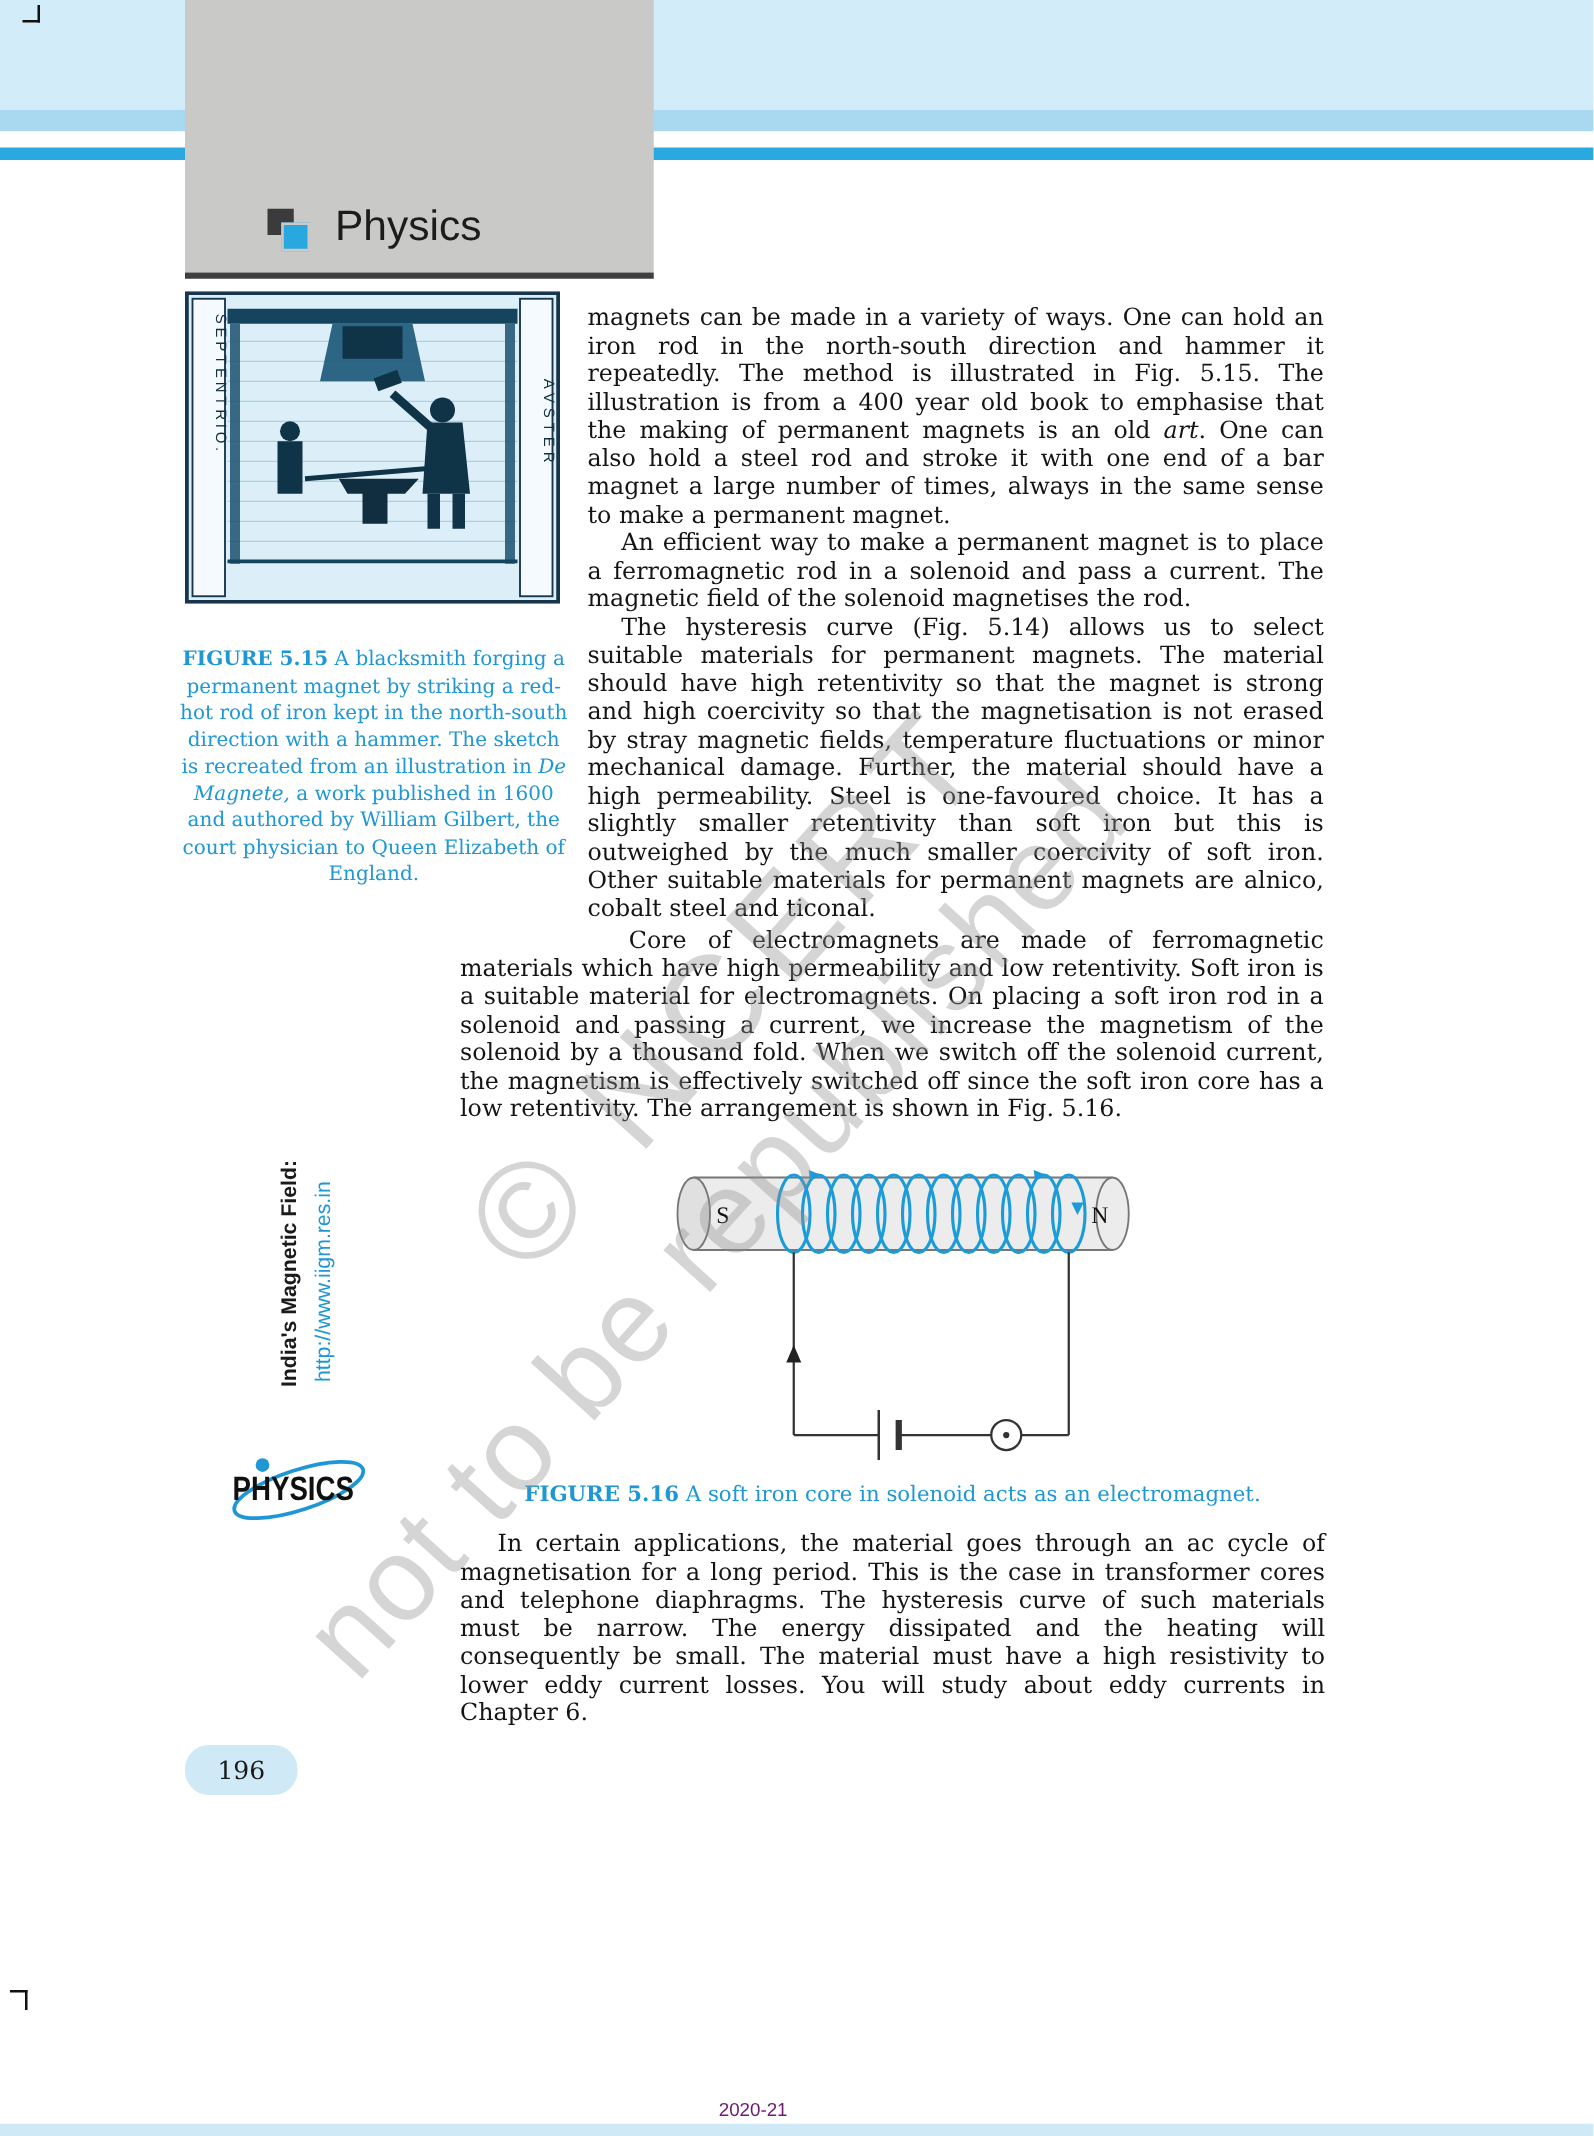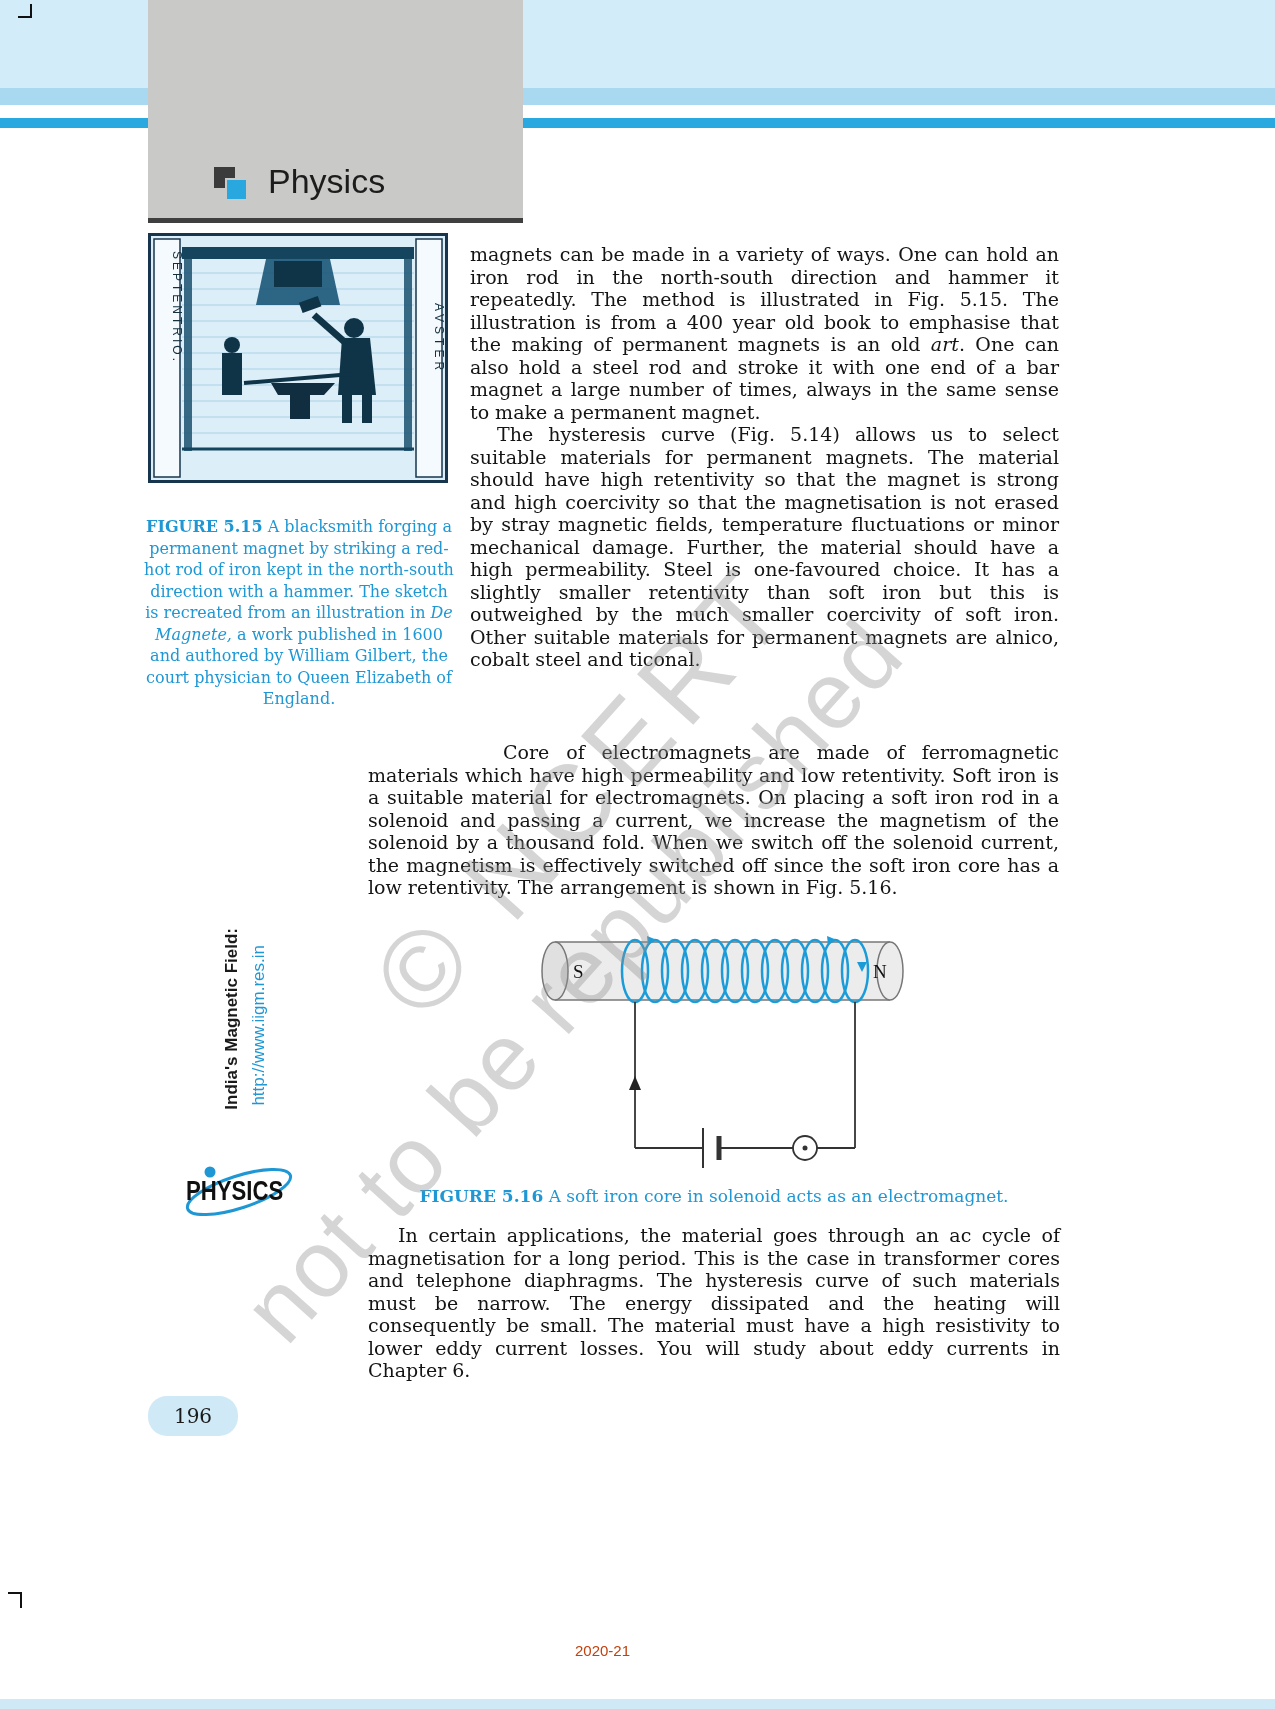--- a/index.html
+++ b/index.html
@@ -54,22 +54,22 @@
   .logo-text { position:absolute; left:4px; top:26px; font-family:"Liberation Sans", sans-serif;
                font-weight:bold; font-size:27px; color:#101010; transform:scaleX(0.82); transform-origin:left center; letter-spacing:0; }
 
   
   .fig516 { position:absolute; left:505px; top:926px; z-index:2; }
   .fig516-caption { position:absolute; left:368px; top:1186px; width:692px; font-size:17px; }
 
   
   .page-number-box { position:absolute; left:148px; top:1396px; width:90px; height:40px; background:#cfe9f7;
                      text-align:center; line-height:40px; font-size:20px; color:#1a1a1a; z-index:2;border-radius:19px; }
-  .edition { position:absolute; left:0; top:1642px; width:1205px; text-align:center;
-             font-family:"Liberation Sans", sans-serif; font-size:15px; color:#c2410c; z-index:2; }
+  .edition { position:absolute; left:0; top:1680px; width:1205px; text-align:center;
+             font-family:"Liberation Sans", sans-serif; font-size:15px; color:#701a75; z-index:2; }
 
   
   .watermark { position:absolute; font-family:"Liberation Sans", sans-serif; color:rgba(145,145,145,0.38);
                transform-origin:0 50%; transform:rotate(-48deg); pointer-events:none; z-index:10; white-space:nowrap; }
   .wm1 { left:395px; top:935px;  font-size:110px; letter-spacing:10px; }
   .wm2 { left:262px; top:1272px; font-size:95px;  letter-spacing:2px; }
 </style>
 </head>
 <body>
 
@@ -138,20 +138,21 @@
     <text transform="translate(25 18) rotate(90)" font-family="Liberation Sans, sans-serif" font-size="12" letter-spacing="3" fill="#13303f">SEPTENTRIO.</text>
     <text transform="translate(287 70) rotate(90)" font-family="Liberation Sans, sans-serif" font-size="12" letter-spacing="4" fill="#13303f">AVSTER</text>
   </svg>
 
   <div class="fig-caption fig515-caption">
     <span class="fig-label">FIGURE 5.15</span><span> A blacksmith forging a permanent magnet by striking a red-hot rod of iron kept in the north-south direction with a hammer. The sketch is recreated from an illustration in </span><span class="em">De Magnete,</span><span> a work published in 1600 and authored by William Gilbert, the court physician to Queen Elizabeth of England.</span>
   </div>
 
   <div class="bodytext col-right">
     <p><span>magnets can be made in a variety of ways. One can hold an iron rod in the north-south direction and hammer it repeatedly. The method is illustrated in Fig. 5.15. The illustration is from a 400 year old book to emphasise that the making of permanent magnets is an old </span><span class="em">art</span><span>. One can also hold a steel rod and stroke it with one end of a bar magnet a large number of times, always in the same sense to make a permanent magnet.</span></p>
+    <p class="indent">An efficient way to make a permanent magnet is to place a ferromagnetic rod in a solenoid and pass a current. The magnetic field of the solenoid magnetises the rod.</p>
     <p class="indent">The hysteresis curve (Fig. 5.14) allows us to select suitable materials for permanent magnets. The material should have high retentivity so that the magnet is strong and high coercivity so that the magnetisation is not erased by stray magnetic fields, temperature fluctuations or minor mechanical damage. Further, the material should have a high permeability. Steel is one-favoured choice. It has a slightly smaller retentivity than soft iron but this is outweighed by the much smaller coercivity of soft iron. Other suitable materials for permanent magnets are alnico, cobalt steel and ticonal.</p>
   </div>
 
   <p class="bodytext p4">Core of electromagnets are made of ferromagnetic materials which have high permeability and low retentivity. Soft iron is a suitable material for electromagnets. On placing a soft iron rod in a solenoid and passing a current, we increase the magnetism of the solenoid by a thousand fold. When we switch off the solenoid current, the magnetism is effectively switched off since the soft iron core has a low retentivity. The arrangement is shown in Fig. 5.16.</p>
 
   <div class="vtext vlabel">India's Magnetic Field:</div>
   <div class="vtext vurl">http://www.iigm.res.in</div>
 
   <div class="logo">
     <svg class="logo-orbit" width="120" height="80" viewBox="0 0 120 80">

